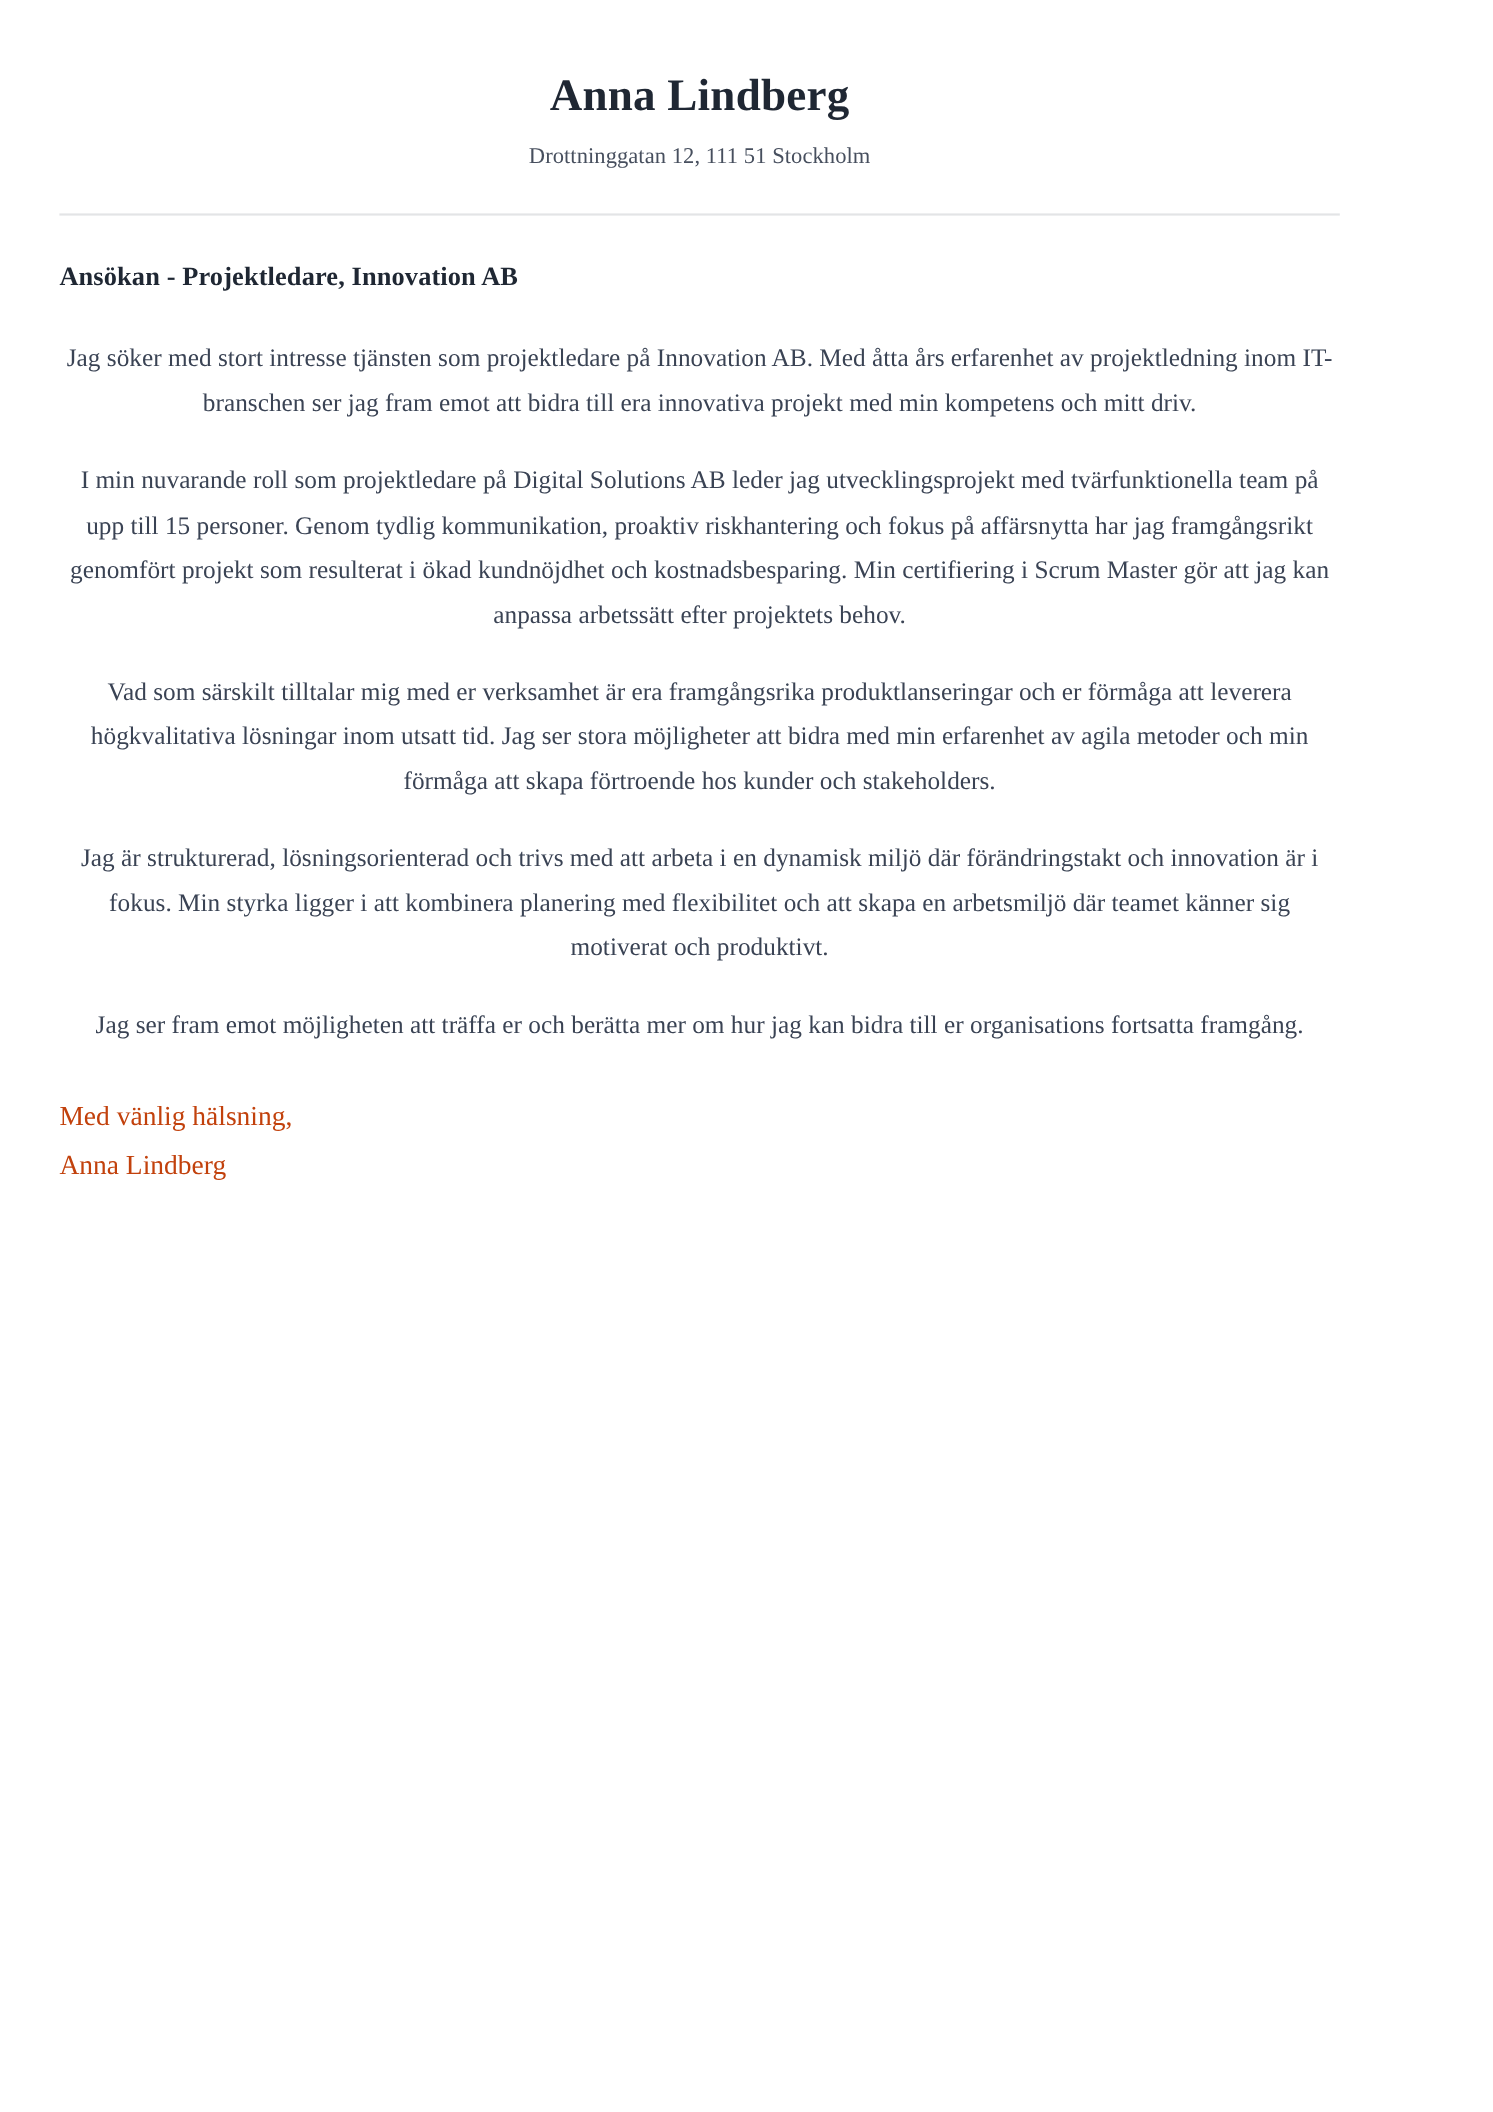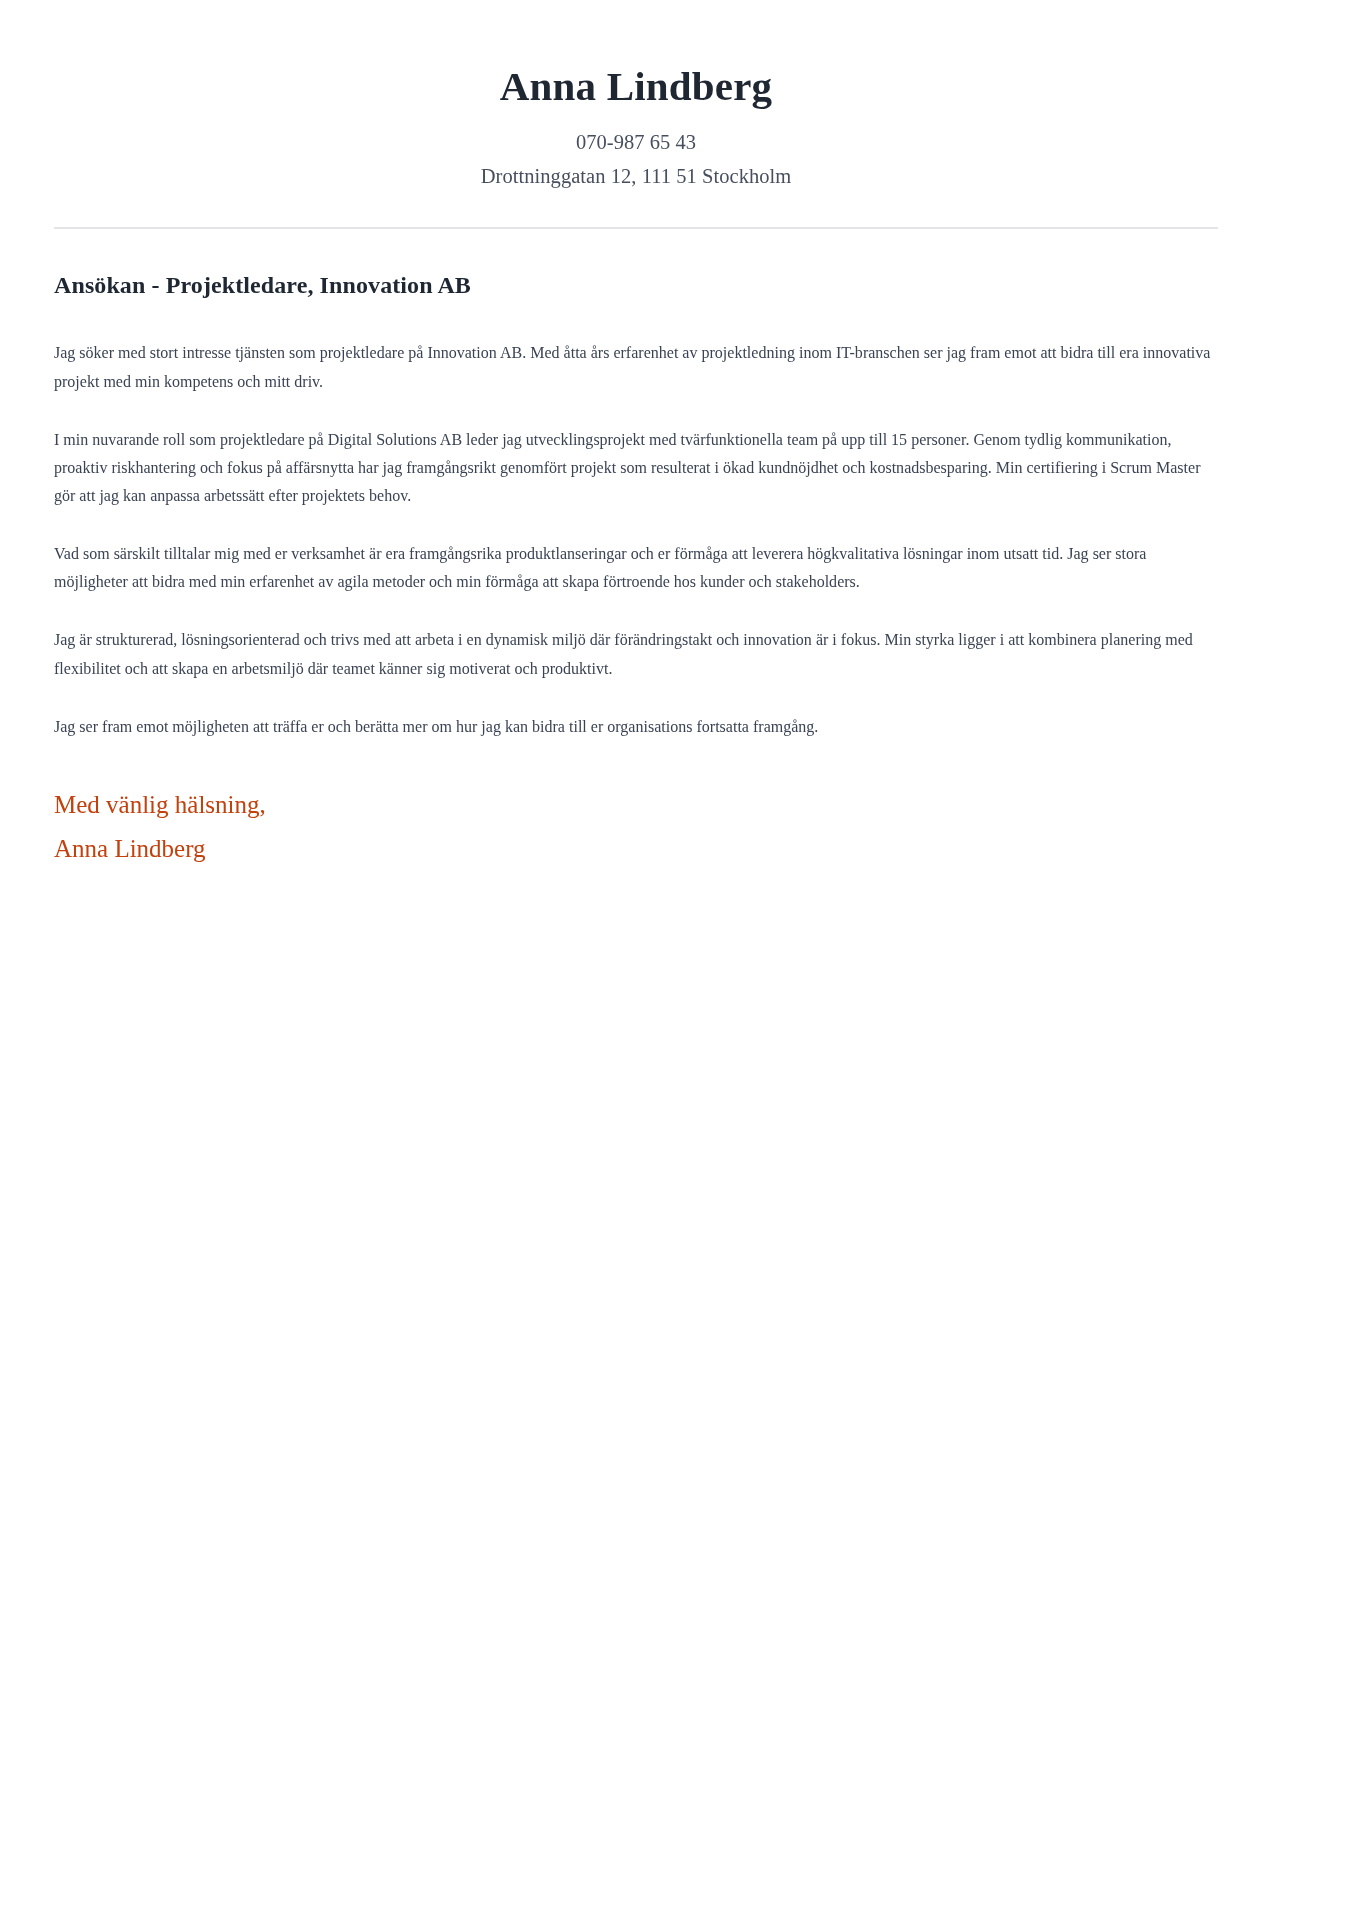--- a/index.html
+++ b/index.html
@@ -71,26 +71,26 @@
   .cl-subject {
     font-size: 24px;
     font-weight: 700;
     color: #1f2733;
     line-height: 1.4;
     margin: 0 0 37px 0;
     letter-spacing: 0.1px;
   }
 
   .cl-paragraph {
-    font-size: 16px;
+    font-size: 23px;
     font-weight: 400;
     color: #3a4354;
     line-height: 1.76;
     margin: 16px 0 30px 0;
-    text-align: left;
+    text-align: center;
     letter-spacing: 0.01px;
   }
 
   .cl-paragraph:last-child {
     margin-bottom: 0;
   }
 
   .cl-signoff {
     padding-top: 12px;
   }
@@ -104,21 +104,20 @@
   }
 </style>
 </head>
 <body>
 
 <div class="page">
   <div class="sheet">
 
     <header class="letterhead">
       <h1 class="cl-name">Anna Lindberg</h1>
-      <p class="cl-contact-line">070-987 65 43</p>
       <p class="cl-contact-line">Drottninggatan 12, 111 51 Stockholm</p>
       <hr class="cl-divider">
     </header>
 
     <main class="letter-body">
       <h2 class="cl-subject">Ansökan - Projektledare, Innovation AB</h2>
 
       <p class="cl-paragraph">Jag söker med stort intresse tjänsten som projektledare på Innovation AB. Med åtta års erfarenhet av projektledning inom IT-branschen ser jag fram emot att bidra till era innovativa projekt med min kompetens och mitt driv.</p>
       <p class="cl-paragraph">I min nuvarande roll som projektledare på Digital Solutions AB leder jag utvecklingsprojekt med tvärfunktionella team på upp till 15 personer. Genom tydlig kommunikation, proaktiv riskhantering och fokus på affärsnytta har jag framgångsrikt genomfört projekt som resulterat i ökad kundnöjdhet och kostnadsbesparing. Min certifiering i Scrum Master gör att jag kan anpassa arbetssätt efter projektets behov.</p>
       <p class="cl-paragraph">Vad som särskilt tilltalar mig med er verksamhet är era framgångsrika produktlanseringar och er förmåga att leverera högkvalitativa lösningar inom utsatt tid. Jag ser stora möjligheter att bidra med min erfarenhet av agila metoder och min förmåga att skapa förtroende hos kunder och stakeholders.</p>

